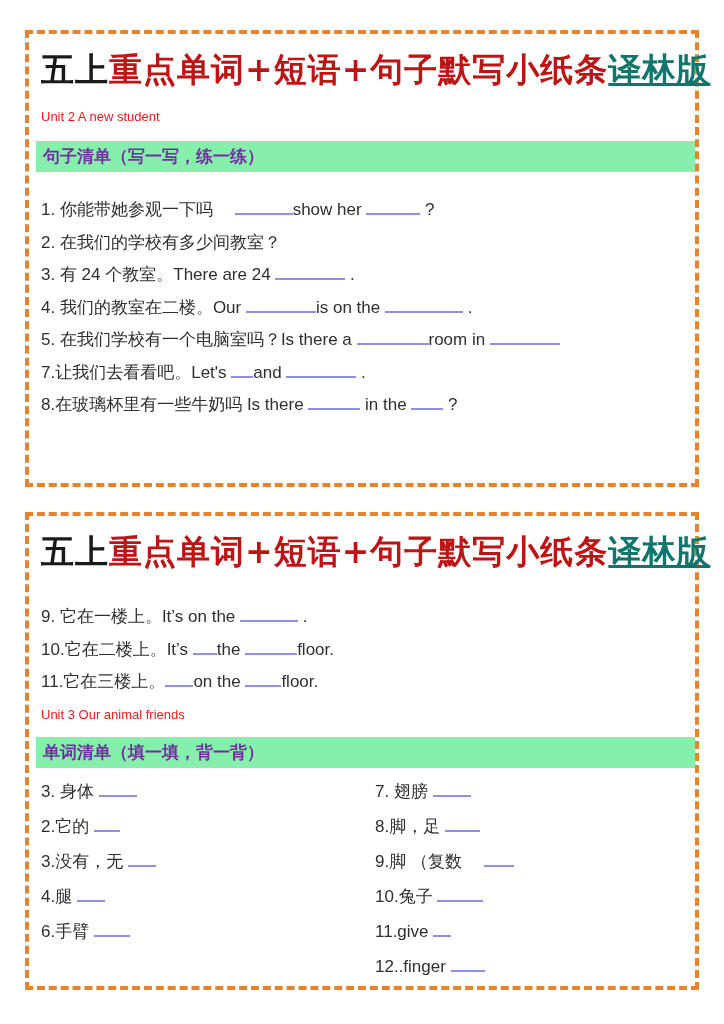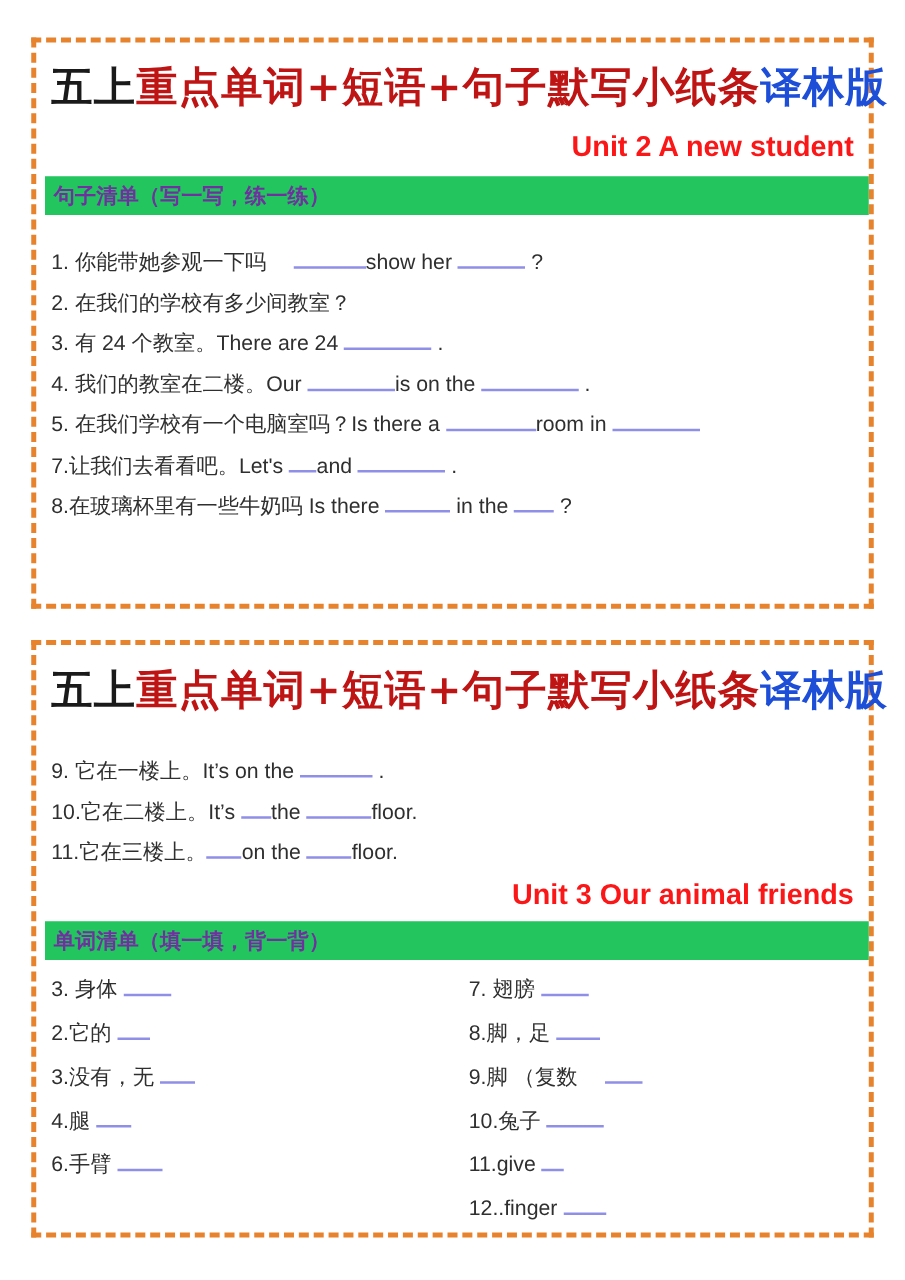--- a/index.html
+++ b/index.html
@@ -27,35 +27,35 @@
     text-align:center;
     font-family:"DejaVu Serif", serif;
     font-weight:bold;
     font-size:33px;
     line-height:44px;
     letter-spacing:1px;
     white-space:nowrap;
   }
   .t-black { color:#1a1a1a;font-family:Liberation Mono, monospace; }
   .t-red   { color:#bf1414; }
-  .t-blue  { color:#1d4ed8; }
+  .t-blue  { color:#0f766e;text-decoration:underline; }
 
   .unit {
     margin-top:10px;
-    text-align:right;
+    text-align:left;
     color:#fb1717;
-    font-weight:bold;
-    font-size:23px;
+    font-weight:normal;
+    font-size:13px;
     line-height:24px;
   }
   .card-2 .unit { margin-top:4px; }
 
   .section-bar {
     margin:12px -12px 0 -5px;
-    background:#22c55e;
+    background:#86efac;
     color:#7030a0;
     font-weight:bold;
     font-size:17px;
     padding:5px 0 5px 7px;
     line-height:21px;
   }
   .card-2 .section-bar { margin-top:10px; }
 
   .lines { margin-top:22px; }
   .card-2 .lines-sentences { margin-top:24px; }

